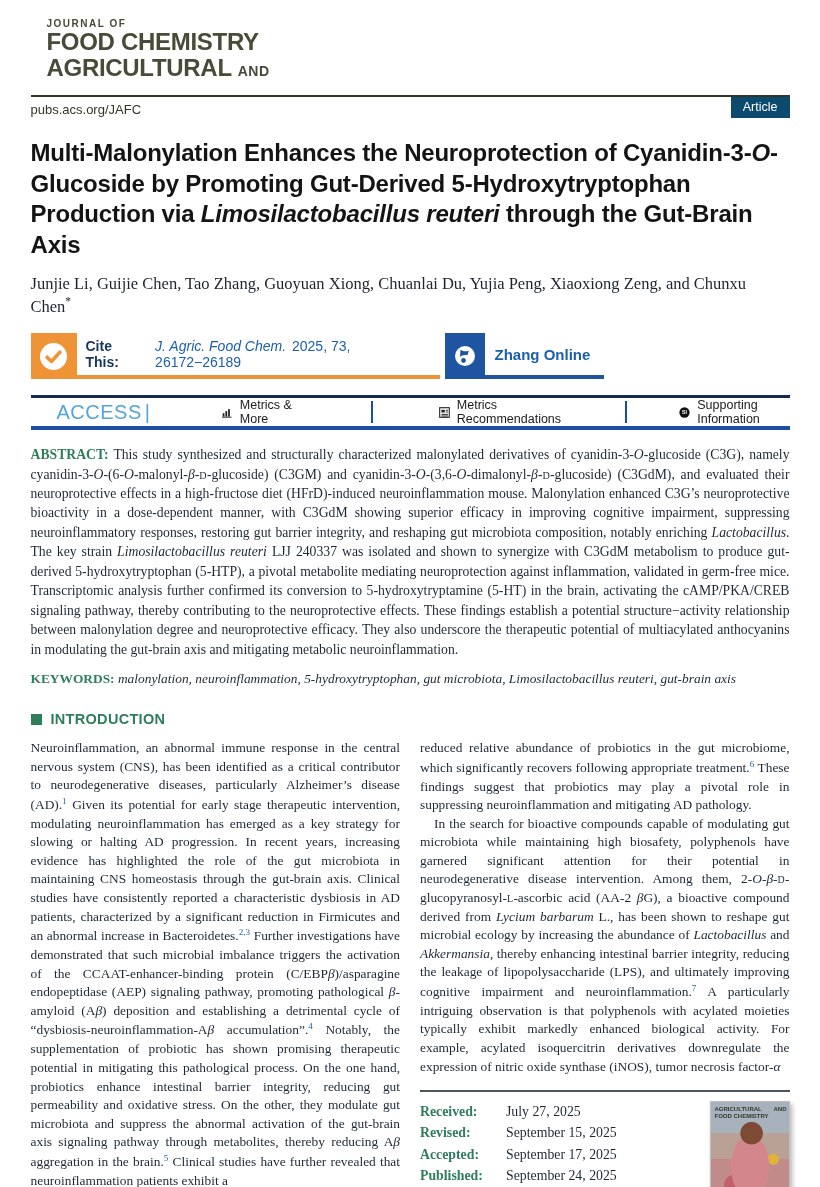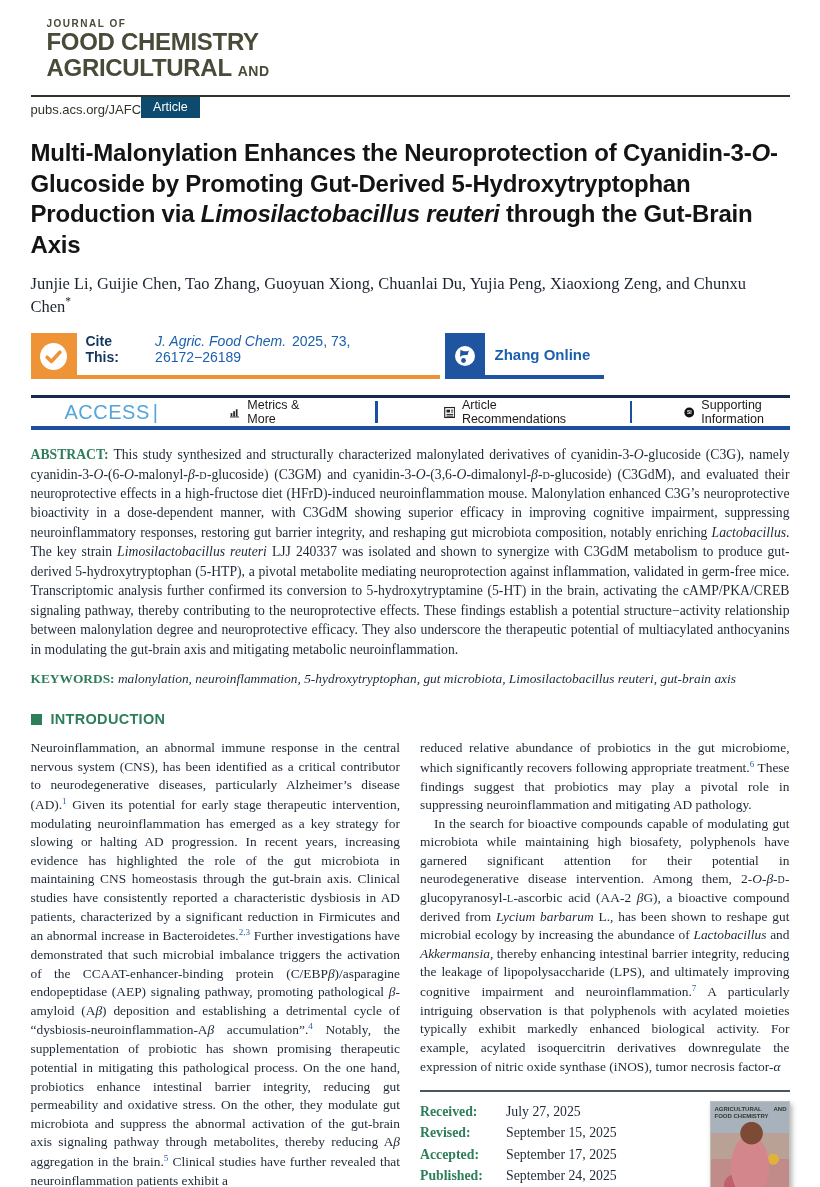--- a/index.html
+++ b/index.html
@@ -7,49 +7,49 @@
   body { font-family:"Liberation Serif", serif; color:#1d2836; }
   .page { width:787px; height:1187px; margin:0 auto; background:#fff; padding:18px 14px 10px 14px;
           display:flex; flex-direction:column; overflow:hidden; }
 
   
   .masthead { padding-left:16px; }
   .mh-top { font-family:"Liberation Sans",sans-serif; font-weight:bold; font-size:10px; letter-spacing:1.5px; color:#474b38; }
   .mh-line { font-family:"Liberation Sans",sans-serif; font-weight:bold; font-size:24px; letter-spacing:-0.3px; color:#474b38; line-height:1.08; }
   .mh-and { font-size:14px; letter-spacing:0.5px; }
 
-  .rule-row { margin-top:14px; border-top:2px solid #2f3627; display:flex; align-items:flex-start; }
+  .rule-row { margin-top:14px; border-top:2px solid #2f3627; display:flex; justify-content:space-between; align-items:flex-start; }
   .site-link { font-family:"Liberation Sans",sans-serif; font-size:13px; color:#2f3627; padding-top:5px; }
   .badge { background:#0c4a6e; color:#fff; font-family:"Liberation Sans",sans-serif; font-size:12.5px; padding:3px 12px 4px; }
 
   
   .title { margin-top:20px; font-family:"Liberation Sans",sans-serif; font-weight:bold; font-size:24px; line-height:1.28; color:#141414; letter-spacing:-0.2px; }
   .authors { margin-top:12px; font-size:16.5px; line-height:1.3; color:#1d2430; }
   .authors sup.star { color:#1d2430; font-size:70%; }
 
   
   .cite-row { margin-top:16px; display:flex; align-items:stretch; }
   .cite-ico { width:46px; height:46px; background:#ee9336; display:flex; align-items:center; justify-content:center; flex:0 0 auto; }
   .check-circle { width:27px; height:27px; border-radius:50%; background:#fff; display:flex; align-items:center; justify-content:center; }
   .check-circle svg { width:17px; height:17px; }
-  .cite-text { flex:0 0 363px; border-bottom:4px solid #ee9336; display:flex; align-items:flex-start; padding-left:9px;
+  .cite-text { flex:0 0 363px; border-bottom:4px solid #ee9336; display:flex; align-items:center; padding-left:9px;
                font-family:"Liberation Sans",sans-serif; font-size:14px; }
   .cite-label { font-weight:bold; color:#13355e; margin-right:6px; }
   .cite-cit { color:#1b5fae; }
   .cite-cit i { margin-right:2px; }
   .ro-wrap { margin-left:5px; display:flex; align-items:stretch; }
   .ro-ico { width:40px; height:46px; background:#1e54a0; display:flex; align-items:center; justify-content:center; flex:0 0 auto; }
   .ro-ico svg { width:24px; height:24px; }
   .ro-label { border-bottom:4px solid #1e54a0; display:flex; align-items:center; padding:0 14px 0 10px;
               font-family:"Liberation Sans",sans-serif; font-weight:bold; font-size:15px; color:#1b5fae; white-space:nowrap; }
 
   
   .access-strip { margin-top:16px; border-top:3px solid #152a4e; border-bottom:4px solid #1d4fa1;
                   display:flex; align-items:center; height:37px; font-family:"Liberation Sans",sans-serif; }
-  .access-word { color:#55a5da; font-size:20px; letter-spacing:0.5px; margin-left:34px; font-stretch:condensed; }
+  .access-word { color:#55a5da; font-size:20px; letter-spacing:0.5px; margin-left:26px; font-stretch:condensed; }
   .access-pipe { color:#55a5da; font-size:20px; margin-left:3px; }
   .access-item { display:flex; align-items:center; gap:7px; font-size:12.5px; color:#1a1a1a; }
   .access-sep { width:3px; height:22px; background:#1d4fa1; }
   .ai-1 { margin-left:72px; } .sep-1 { margin-left:70px; } .ai-2 { margin-left:66px; } .sep-2 { margin-left:60px; } .ai-3 { margin-left:52px; }
   .access-item svg { width:15px; height:15px; }
 
   
   .abstract { margin-top:15px; font-size:13.7px; line-height:1.42; text-align:justify; color:#1d2836; }
   .lbl-green { color:#2e7d5b; font-weight:bold; }
   .keywords { margin-top:12px; font-size:13.4px; }
@@ -152,21 +152,21 @@
     <span class="access-sep sep-1"></span>
     <span class="access-item ai-2">
       <svg viewBox="0 0 16 16">
           <rect x="1" y="1" width="14" height="14" fill="none" stroke="#222" stroke-width="1.6"></rect>
           <rect x="3.5" y="4" width="5" height="4" fill="#222"></rect>
           <rect x="10" y="4" width="3" height="1.4" fill="#222"></rect>
           <rect x="10" y="6.6" width="3" height="1.4" fill="#222"></rect>
           <rect x="3.5" y="10" width="9.5" height="1.4" fill="#222"></rect>
           <rect x="3.5" y="12.4" width="9.5" height="1.4" fill="#222"></rect>
         </svg>
-      <span>Article Recommendations</span>
+      <span>Metrics Recommendations</span>
     </span>
     <span class="access-sep sep-2"></span>
     <span class="access-item ai-3">
       <svg viewBox="0 0 16 16">
           <circle cx="8" cy="8" r="7.5" fill="#111"></circle>
           <text x="8" y="10.8" text-anchor="middle" font-family="Liberation Sans, sans-serif" font-size="7.5" font-weight="bold" fill="#fff">SI</text>
         </svg>
       <span>Supporting Information</span>
     </span>
   </div>

